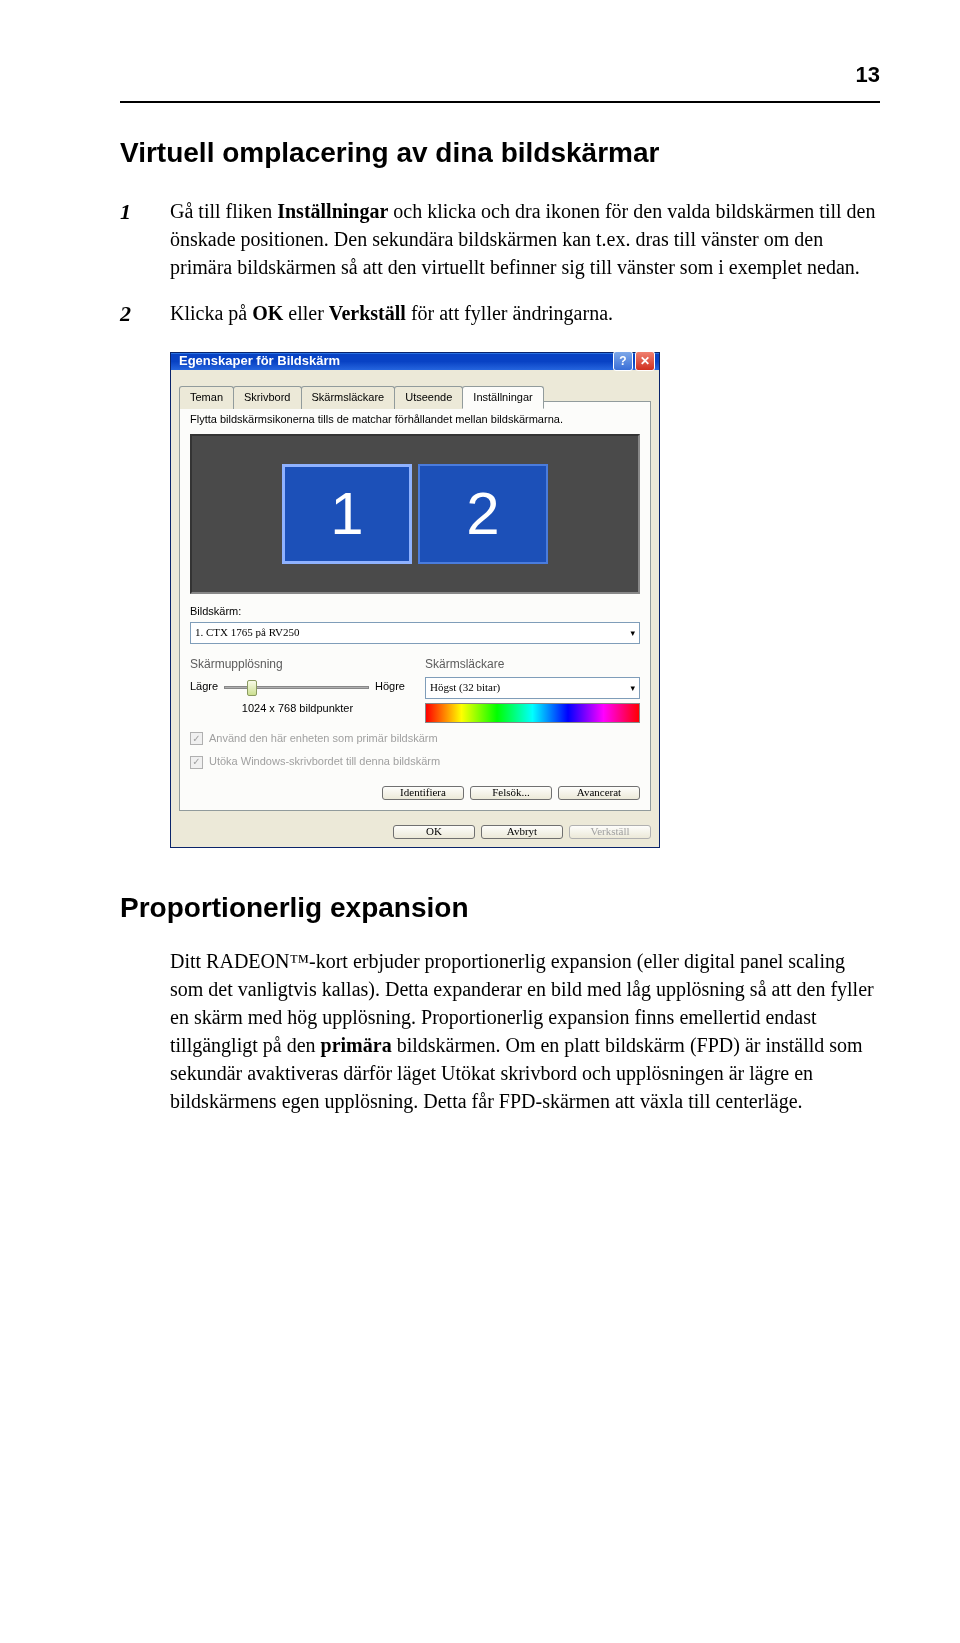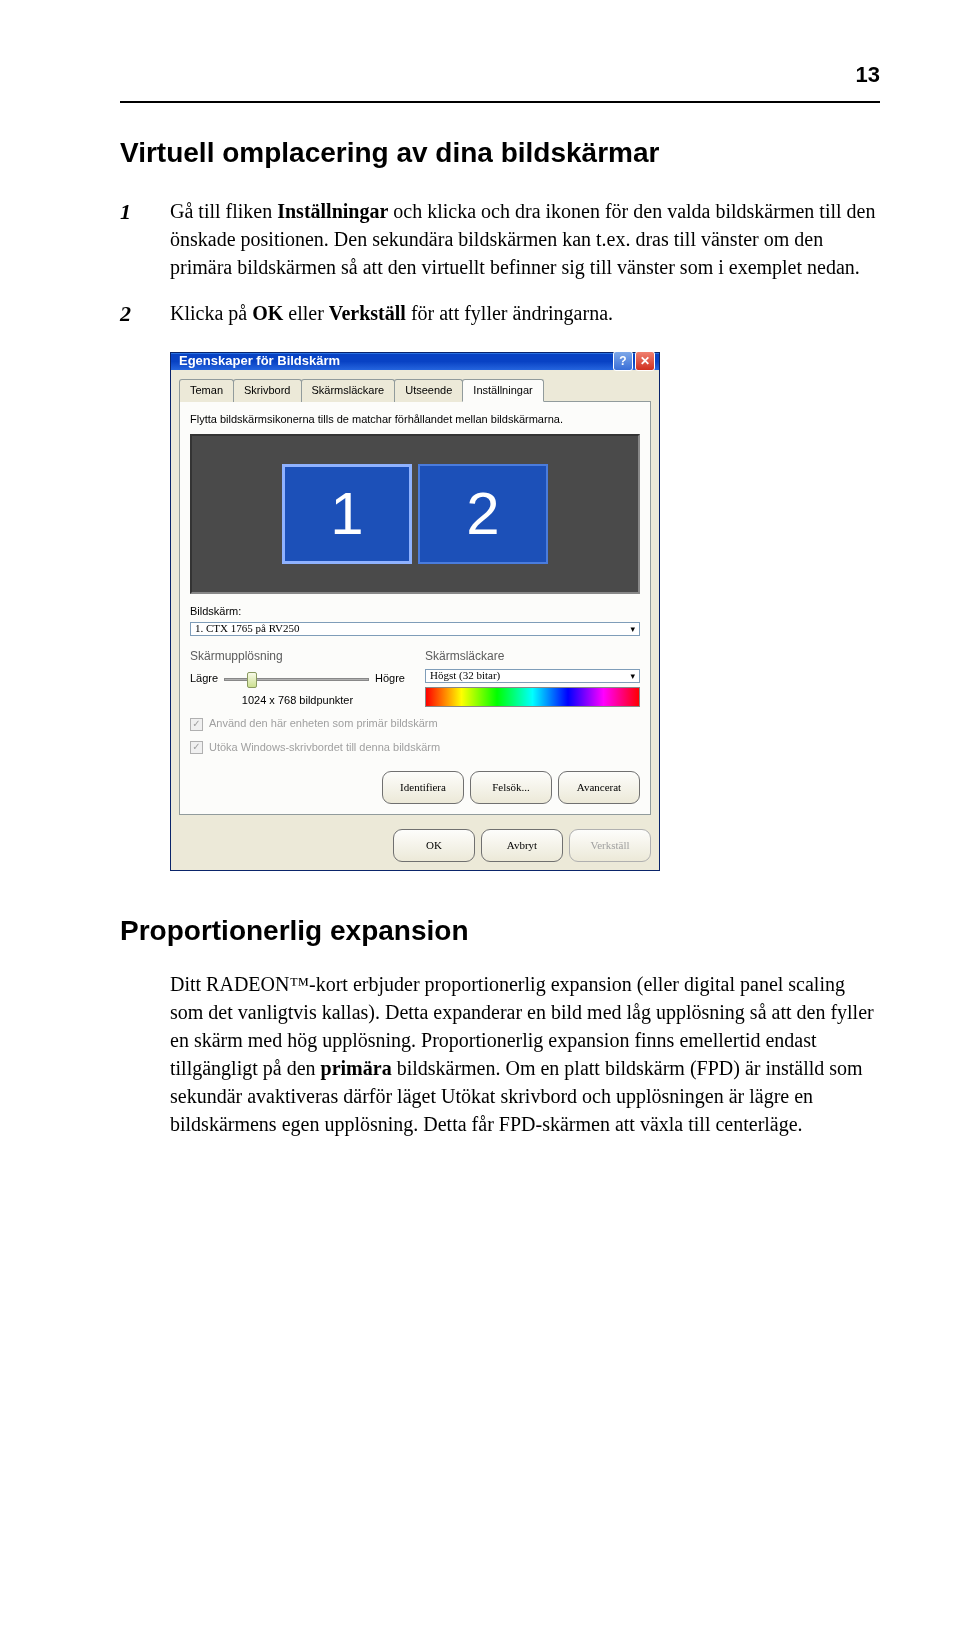--- a/index.html
+++ b/index.html
@@ -17,44 +17,44 @@
 
 .xp-dialog { width: 490px; font-family: Tahoma, Arial, sans-serif; font-size: 12px; border: 1px solid #0a246a; background: #ece9d8; }
 .xp-titlebar { height: 17px; background: linear-gradient(to bottom, #3c8cf0 0%, #0842c4 8%, #0842c4 50%, #2565de 100%); color: #fff; display: flex; align-items: center; padding: 0 4px 0 8px; font-weight: bold; font-size: 13px; }
 .xp-titlebar-text { flex: 1; }
 .xp-titlebar-btns { display: flex; gap: 2px; }
 .xp-help-btn, .xp-close-btn { width: 20px; height: 20px; border-radius: 3px; display: flex; align-items: center; justify-content: center; font-size: 12px; font-weight: bold; border: 1px solid #fff; }
 .xp-help-btn { background: linear-gradient(to bottom,#7ea8e8,#3a6fd8); color: #fff; }
 .xp-close-btn { background: linear-gradient(to bottom,#f08070,#d03020); color: #fff; }
 .xp-body { background: #ece9d8; padding: 8px; }
 .xp-tabs { display: flex; gap: 0; margin-bottom: 0; position: relative; z-index: 2; }
-.xp-tab { background: #ece9d8; border: 1px solid #919b9c; border-bottom: none; padding: 3px 10px; font-size: 11px; border-radius: 3px 3px 0 0; margin-right: -1px; position: relative; top: 1px; }
+.xp-tab { background: #ece9d8; border: 1px solid #919b9c; border-bottom: none; padding: 3px 10px; font-size: 11px; border-radius: 3px 3px 0 0; margin-right: -1px; position: relative; top: 8px; }
 .xp-tab.active { background: #fcfcfa; border-bottom: 1px solid #fcfcfa; z-index: 3; }
 .xp-tab-panel { background: #fcfcfa; border: 1px solid #919b9c; padding: 10px; }
 .panel-hint { font-size: 11px; margin-bottom: 6px; }
 .monitor-area { background: #4a4a4a; border: 2px inset #888; height: 160px; display: flex; align-items: center; justify-content: center; gap: 6px; padding: 10px; }
 .monitor-box { background: #1c50b8; border: 2px solid #4a7cdd; color: #fff; font-size: 60px; font-family: Arial, sans-serif; font-weight: normal; display: flex; align-items: center; justify-content: center; width: 130px; height: 100px; }
 .monitor-box.selected { border: 3px solid #8fb2ff; }
 .field-label { font-size: 11px; margin: 10px 0 3px 0; }
-.xp-select { width: 100%; height: 14px; border: 1px solid #7f9db9; background: #fff; font-family: Tahoma; font-size: 11px; padding: 2px 4px; display: flex; align-items: center; justify-content: space-between; }
+.xp-select { width: 100%; height: 22px; border: 1px solid #7f9db9; background: #fff; font-family: Tahoma; font-size: 11px; padding: 2px 4px; display: flex; align-items: center; justify-content: space-between; }
 .xp-select-arrow { color: #000; font-size: 9px; }
 .two-col { display: flex; gap: 20px; margin-top: 12px; }
 .col { flex: 1; }
 .group-label { font-size: 12px; margin-bottom: 4px; color: #5c5c5c; }
 .slider-row { display: flex; align-items: center; font-size: 11px; gap: 6px; }
 .xp-slider { flex: 1; height: 20px; position: relative; }
 .xp-slider-track { position: absolute; top: 9px; left: 0; right: 0; height: 3px; background: #b0b0b0; border: 1px solid #888; }
 .xp-slider-thumb { position: absolute; top: 3px; left: 16%; width: 10px; height: 16px; background: linear-gradient(to bottom,#f8fae8,#cce090); border: 1px solid #8a9a60; border-radius: 2px; }
 .res-text { text-align: center; font-size: 11px; margin-top: 4px; }
 .rainbow { height: 20px; background: linear-gradient(to right, #f00,#ff0,#0f0,#0ff,#00f,#f0f,#f00); border: 1px solid #888; margin-top: 4px; }
 .xp-check { display: flex; align-items: center; gap: 6px; font-size: 11px; margin-top: 8px; color: #a0a0a0; }
 .xp-checkbox { width: 13px; height: 13px; border: 1px solid #b0b0b0; background: #f0f0f0; display: flex; align-items: center; justify-content: center; font-size: 10px; color: #a0a0a0; }
 .btn-row { display: flex; justify-content: flex-end; gap: 6px; margin-top: 14px; }
 .btn-row.inner { justify-content: flex-end; margin-top: 16px; }
-.xp-btn { min-width: 82px; height: 33px; background: linear-gradient(to bottom,#fdfdfb,#ece9d8); border: 1px solid #707070; border-radius: 9px; font-family: Tahoma; font-size: 11px; display: flex; align-items: center; justify-content: center; padding: 0 10px; }
+.xp-btn { min-width: 82px; height: 14px; background: linear-gradient(to bottom,#fdfdfb,#ece9d8); border: 1px solid #707070; border-radius: 3px; font-family: Tahoma; font-size: 11px; display: flex; align-items: center; justify-content: center; padding: 0 10px; }
 .xp-btn.disabled { color: #a0a0a0; border-color: #b0b0b0; }
 .body-text { padding-left: 50px; margin-top: 15px; }
 </style>
 </head>
 <body>
 
 <div class="page-number">13</div>
 <hr class="top-rule">
 
 <h1 class="section-heading">Virtuell omplacering av dina bildskärmar</h1>

